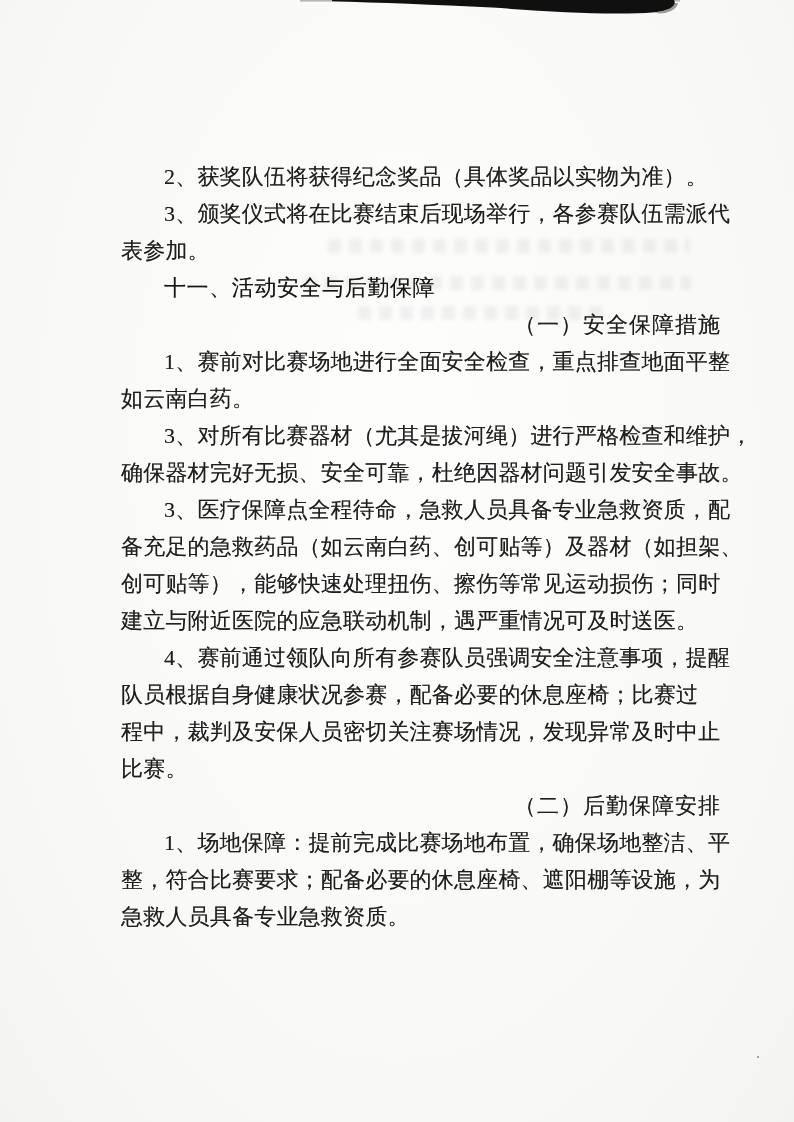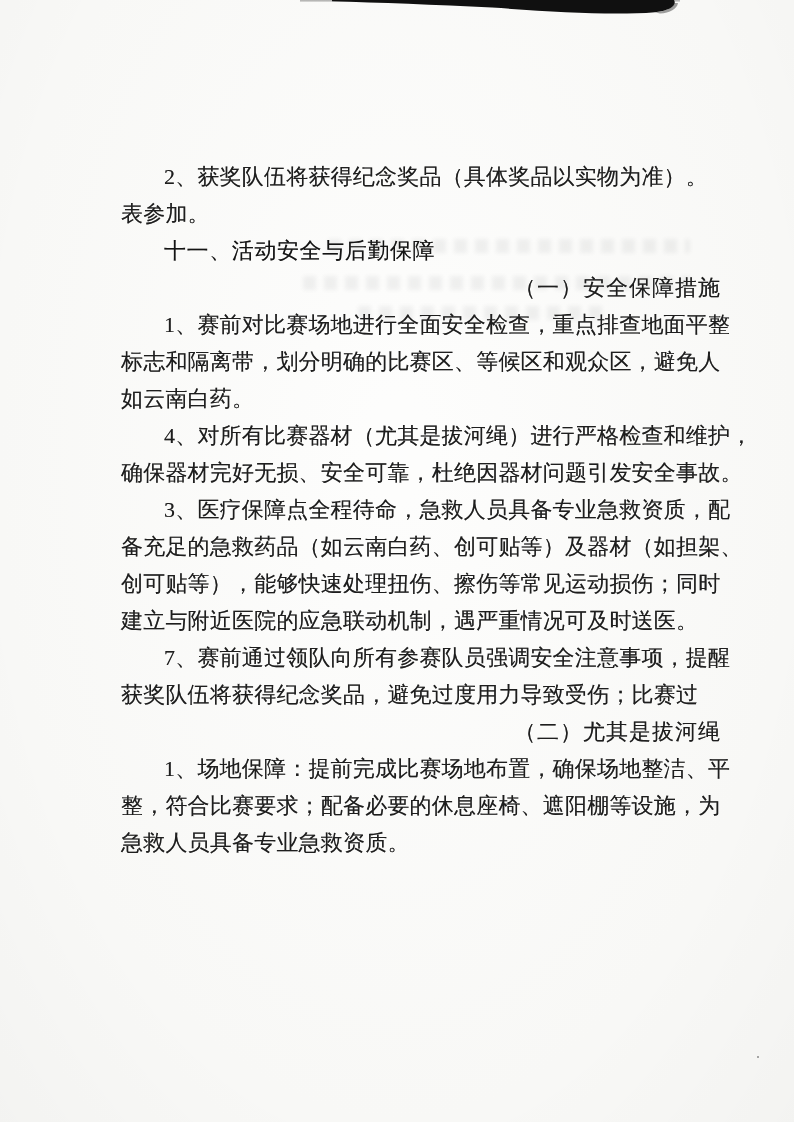--- a/index.html
+++ b/index.html
@@ -96,33 +96,35 @@
   </svg>
 
   <div class="ghost ghost-1"></div>
   <div class="ghost ghost-2"></div>
   <div class="ghost ghost-3"></div>
 
   <div class="speck speck-1"></div>
 
   <div class="content">
       <div class="line body indent">2、获奖队伍将获得纪念奖品（具体奖品以实物为准）。</div>
+      <div class="line body indent">3、颁奖仪式将在比赛结束后现场举行，各参赛队伍需派代</div>
       <div class="line body">表参加。</div>
       <div class="line heading indent">十一、活动安全与后勤保障</div>
       <div class="line subheading indent">（一）安全保障措施</div>
       <div class="line body indent">1、赛前对比赛场地进行全面安全检查，重点排查地面平整</div>
-      <div class="line body">标志和隔离带，划分明确的比赛区、等候区和观众区，避免人</div>
       <div class="line body">如云南白药。</div>
-      <div class="line body indent">4、对所有比赛器材（尤其是拔河绳）进行严格检查和维护，</div>
+      <div class="line body indent">3、对所有比赛器材（尤其是拔河绳）进行严格检查和维护，</div>
       <div class="line body">确保器材完好无损、安全可靠，杜绝因器材问题引发安全事故。</div>
       <div class="line body indent">3、医疗保障点全程待命，急救人员具备专业急救资质，配</div>
       <div class="line body">备充足的急救药品（如云南白药、创可贴等）及器材（如担架、</div>
       <div class="line body">创可贴等），能够快速处理扭伤、擦伤等常见运动损伤；同时</div>
       <div class="line body">建立与附近医院的应急联动机制，遇严重情况可及时送医。</div>
-      <div class="line body indent">7、赛前通过领队向所有参赛队员强调安全注意事项，提醒</div>
-      <div class="line body">获奖队伍将获得纪念奖品，避免过度用力导致受伤；比赛过</div>
-      <div class="line subheading indent">（二）尤其是拔河绳</div>
+      <div class="line body indent">4、赛前通过领队向所有参赛队员强调安全注意事项，提醒</div>
+      <div class="line body">队员根据自身健康状况参赛，配备必要的休息座椅；比赛过</div>
+      <div class="line body">程中，裁判及安保人员密切关注赛场情况，发现异常及时中止</div>
+      <div class="line body">比赛。</div>
+      <div class="line subheading indent">（二）后勤保障安排</div>
       <div class="line body indent">1、场地保障：提前完成比赛场地布置，确保场地整洁、平</div>
       <div class="line body">整，符合比赛要求；配备必要的休息座椅、遮阳棚等设施，为</div>
       <div class="line body">急救人员具备专业急救资质。</div>
     </div>
 
 </div>
 
 </body></html>

